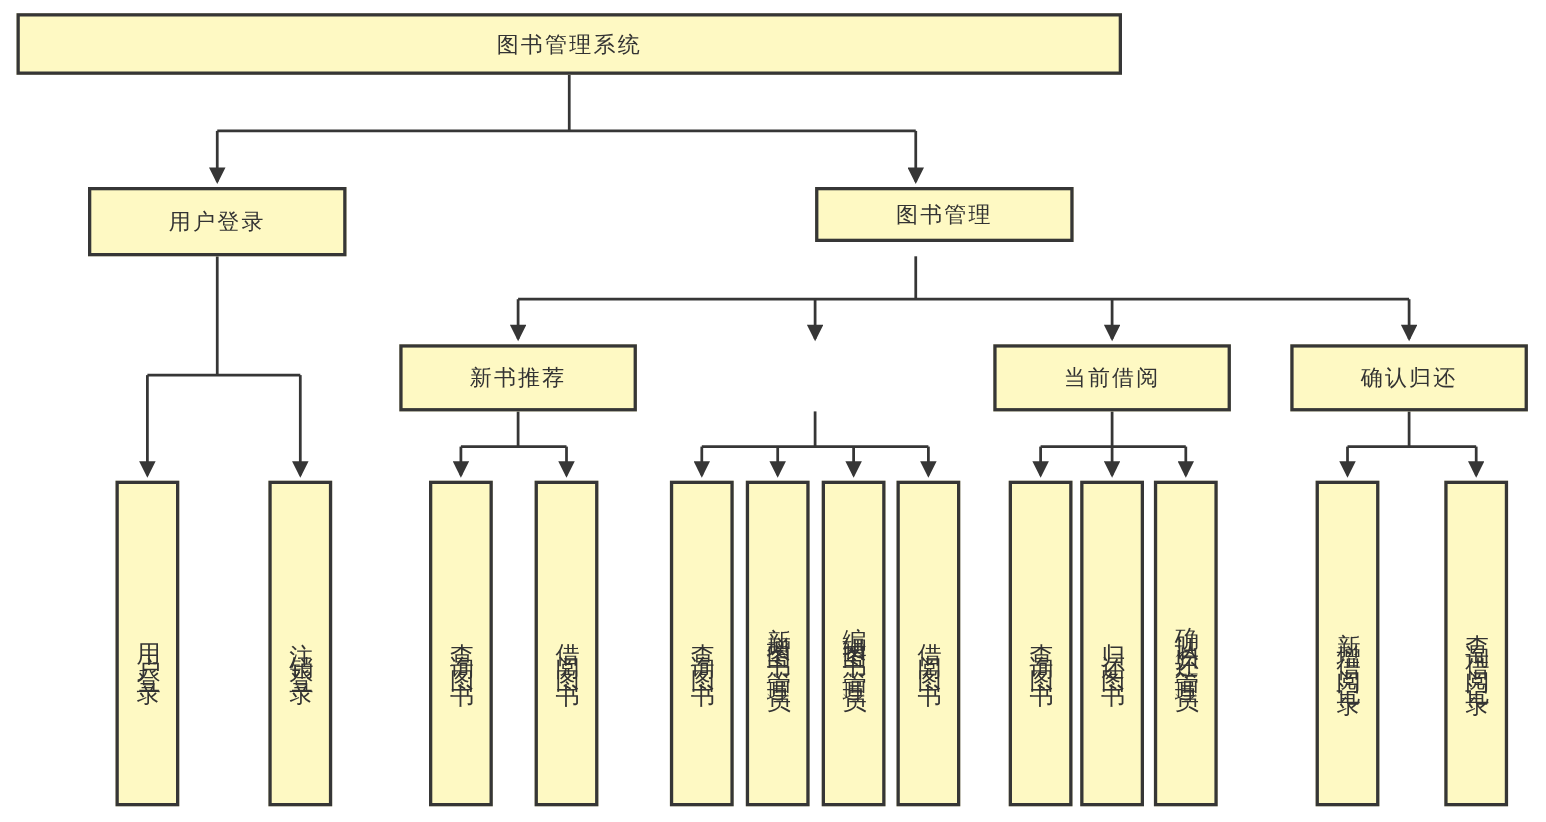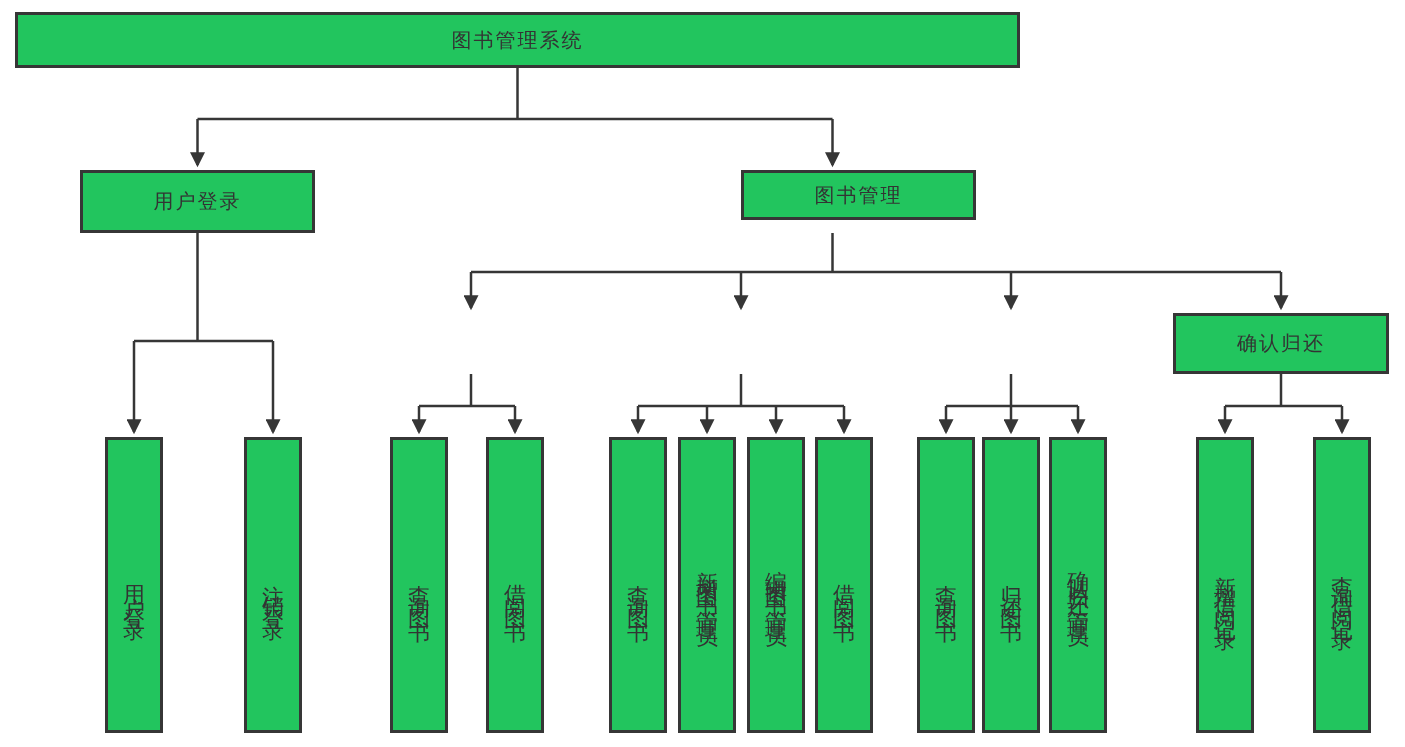--- a/index.html
+++ b/index.html
@@ -23,21 +23,21 @@
     height: 747px;
   }
   .edge {
     stroke: #363636;
     stroke-width: 2.5;
     fill: none;
   }
   .node {
     position: absolute;
     box-sizing: border-box;
-    background: #22c55e;
+    background: #fef9c3;
     border: 3px solid #363636;
     display: flex;
     align-items: center;
     justify-content: center;
   }
   .hbox .label {
     font-size: 20px;
     letter-spacing: 2px;
     white-space: nowrap;
   }
@@ -119,20 +119,26 @@
     <span class="label">图书管理系统</span>
   </div>
 
   <div class="node hbox" style="left:80px;top:170px;width:235px;height:63px">
     <span class="label">用户登录</span>
   </div>
   <div class="node hbox" style="left:741px;top:170px;width:235px;height:50px">
     <span class="label">图书管理</span>
   </div>
 
+  <div class="node hbox" style="left:363px;top:313px;width:216px;height:61px">
+    <span class="label">新书推荐</span>
+  </div>
+  <div class="node hbox" style="left:903px;top:313px;width:216px;height:61px">
+    <span class="label">当前借阅</span>
+  </div>
   <div class="node hbox" style="left:1173px;top:313px;width:216px;height:61px">
     <span class="label">确认归还</span>
   </div>
 
   <div class="node vbox" style="left:105px;top:437px;width:58px;height:296px">
     <span class="label sp4">用户登录</span>
   </div>
   <div class="node vbox" style="left:244px;top:437px;width:58px;height:296px">
     <span class="label sp4">注销登录</span>
   </div>

